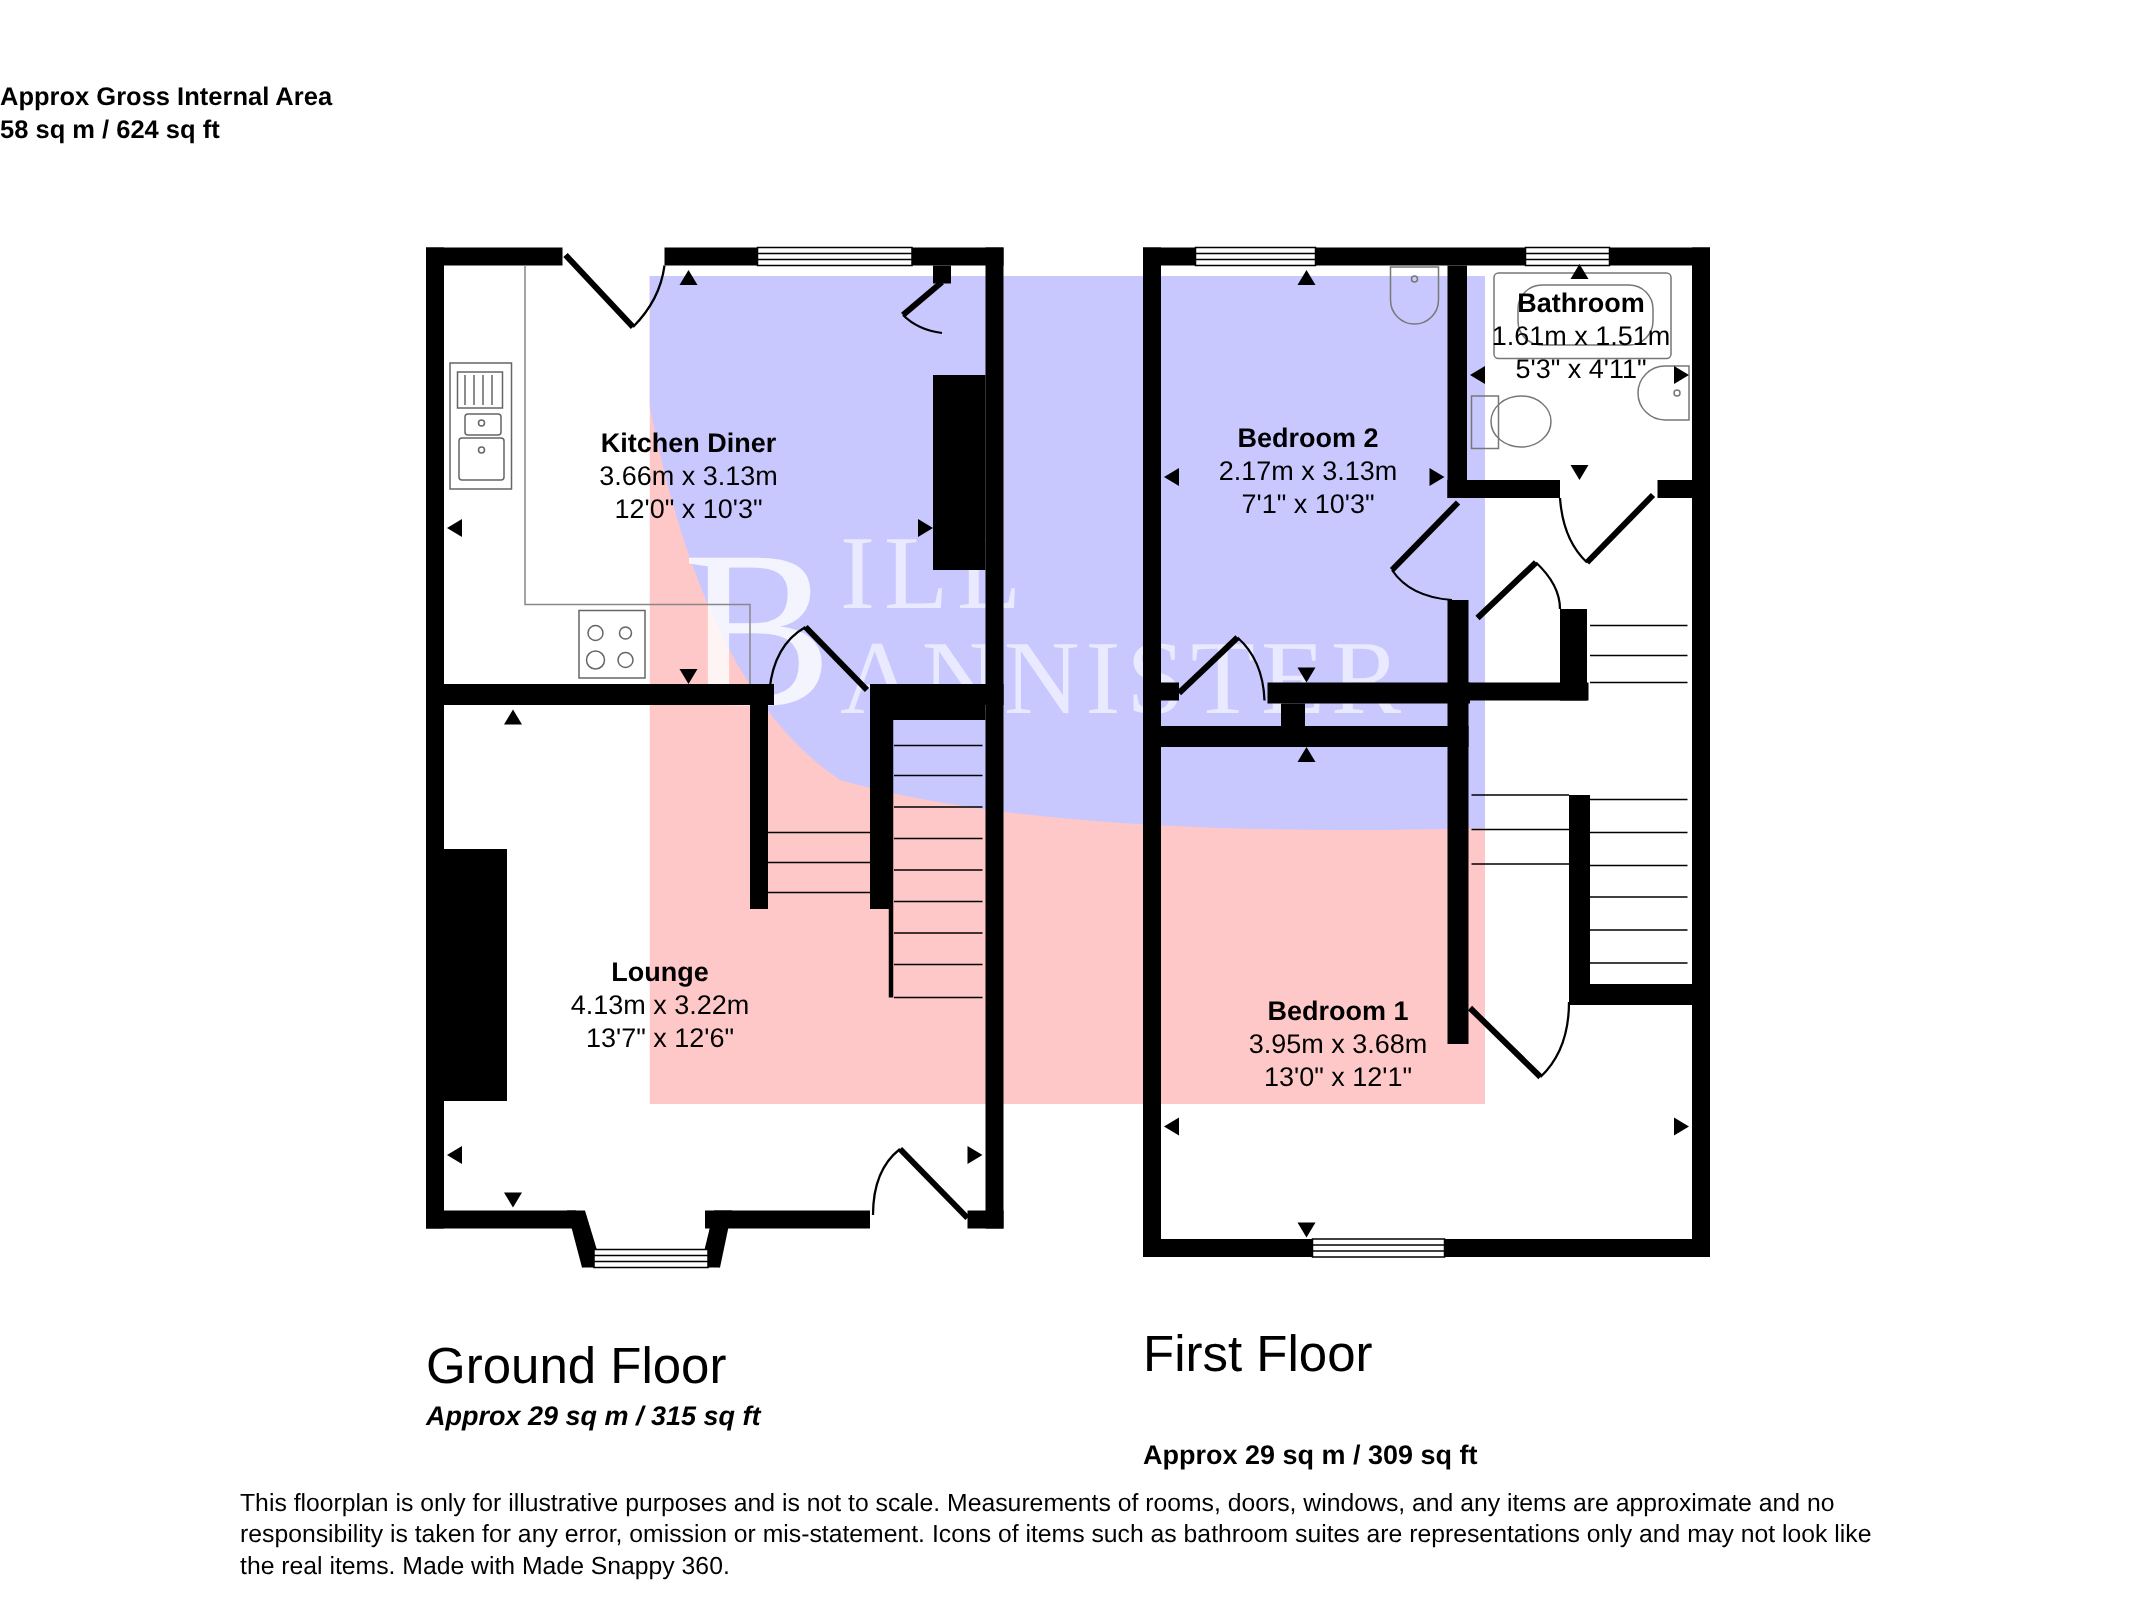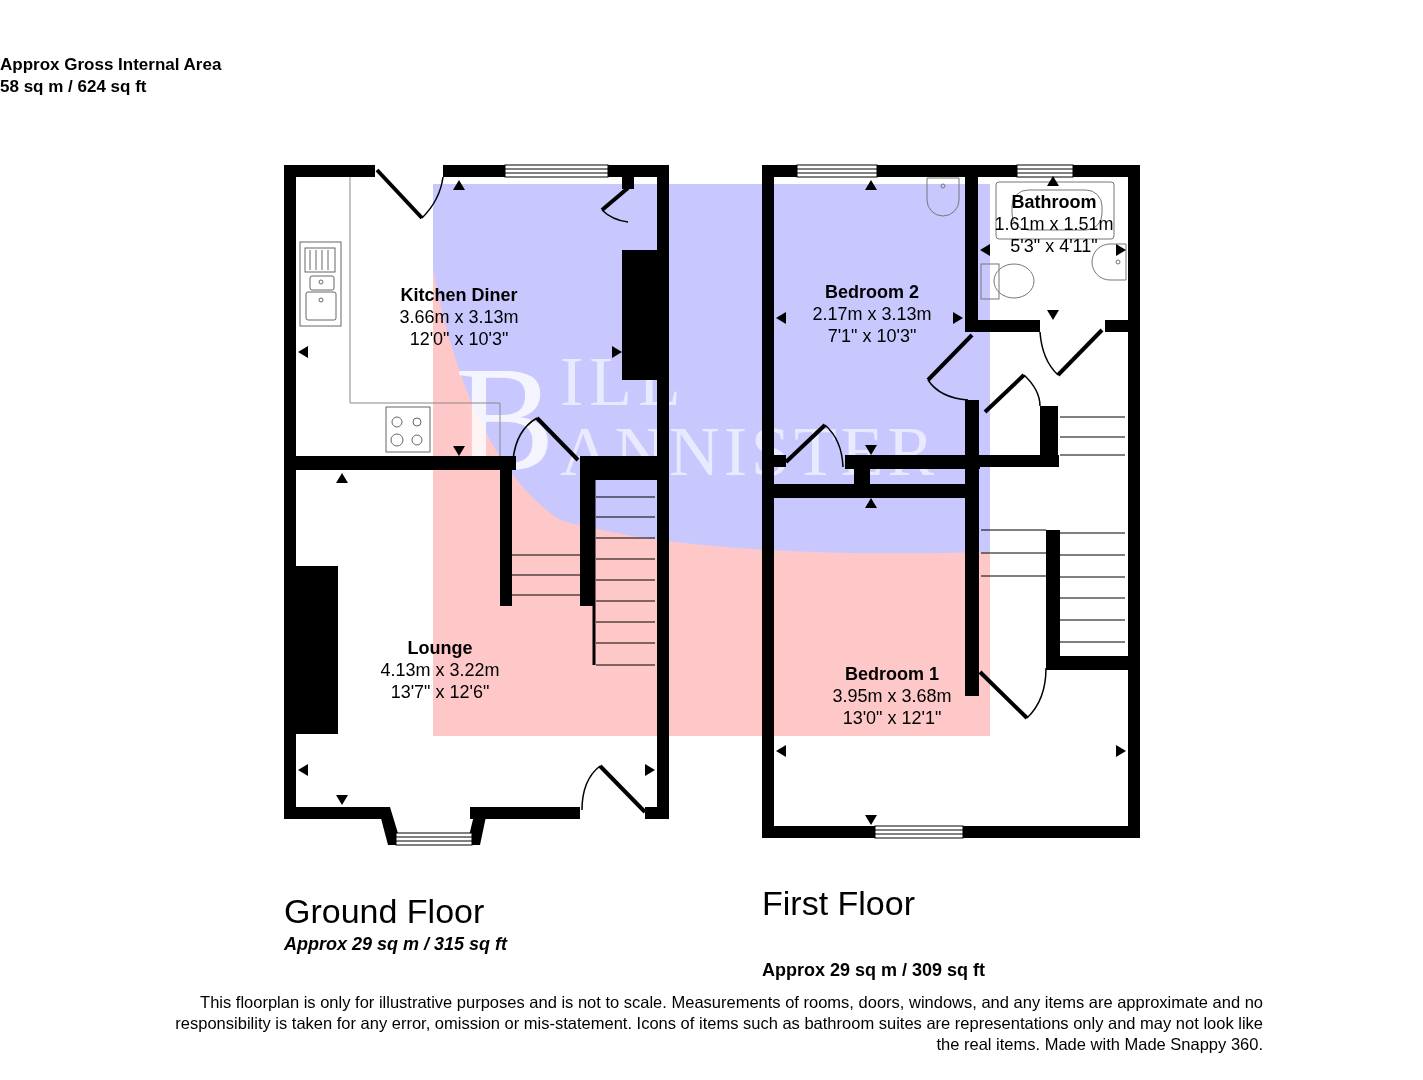--- a/index.html
+++ b/index.html
@@ -1,21 +1,21 @@
 <!DOCTYPE html>
 <html><head>
 <meta charset="utf-8">
 <style>
   html, body { margin: 0; padding: 0; background: #ffffff; }
   body { width: 1423px; height: 1080px; position: relative; overflow: hidden; font-family: "Liberation Sans", sans-serif; color: #000; }
   .header { position: absolute; top: 54px; left: 0; width: 1176px; text-align: left; font-weight: bold; font-size: 17px; line-height: 22px; }
   .plan { position: absolute; left: 0; top: 0; }
   .floor-label { position: absolute; font-size: 34px; line-height: 30px; }
   .floor-area { position: absolute; font-weight: bold; font-size: 18px; line-height: 22px; }
-  .disclaimer { position: absolute; top: 992px; left: 160px; width: 1103px; text-align: right; font-size: 16.5px; line-height: 21px; }
+  .disclaimer { position: absolute; top: 992px; left: 160px; width: 1103px; text-align: left; font-size: 16.5px; line-height: 21px; }
   .room-label { position: absolute; text-align: center; font-size: 18px; line-height: 22px; white-space: nowrap; transform: translateX(-50%); }
   .room-label .name { font-weight: bold; }
 </style>
 </head>
 <body>
 
 <div class="header">
   <div>Approx Gross Internal Area</div>
   <div>58 sq m / 624 sq ft</div>
 </div>

